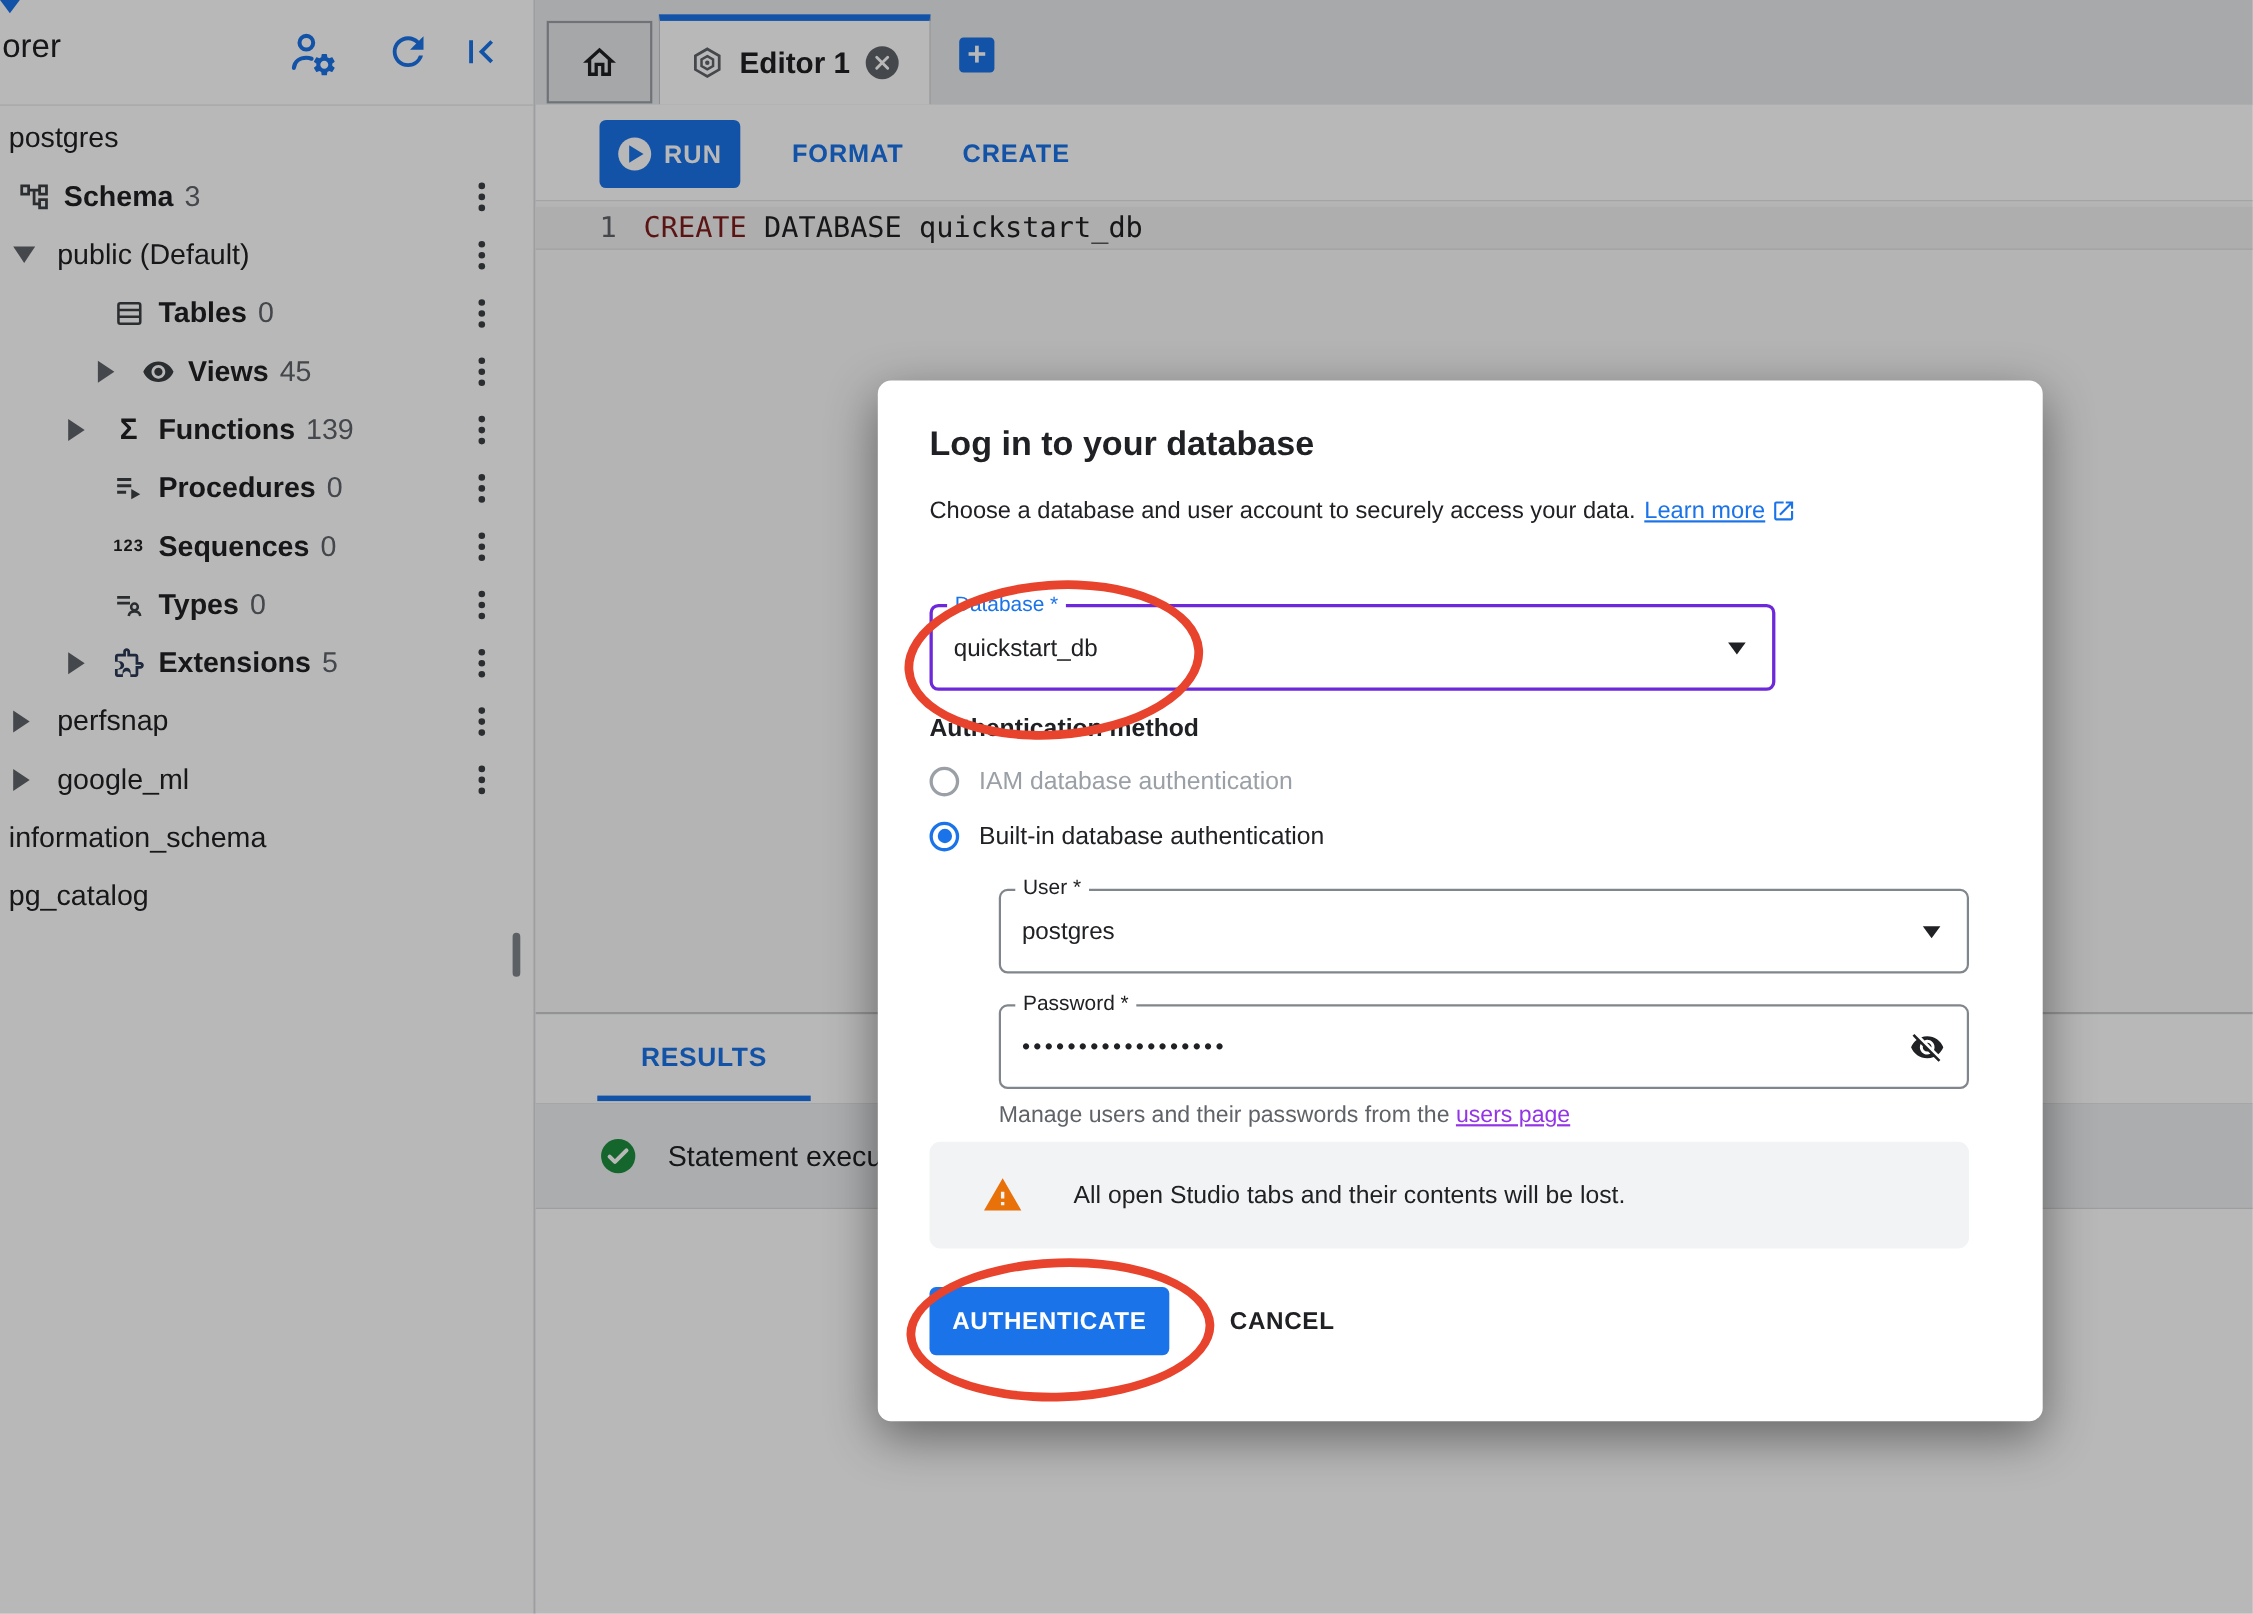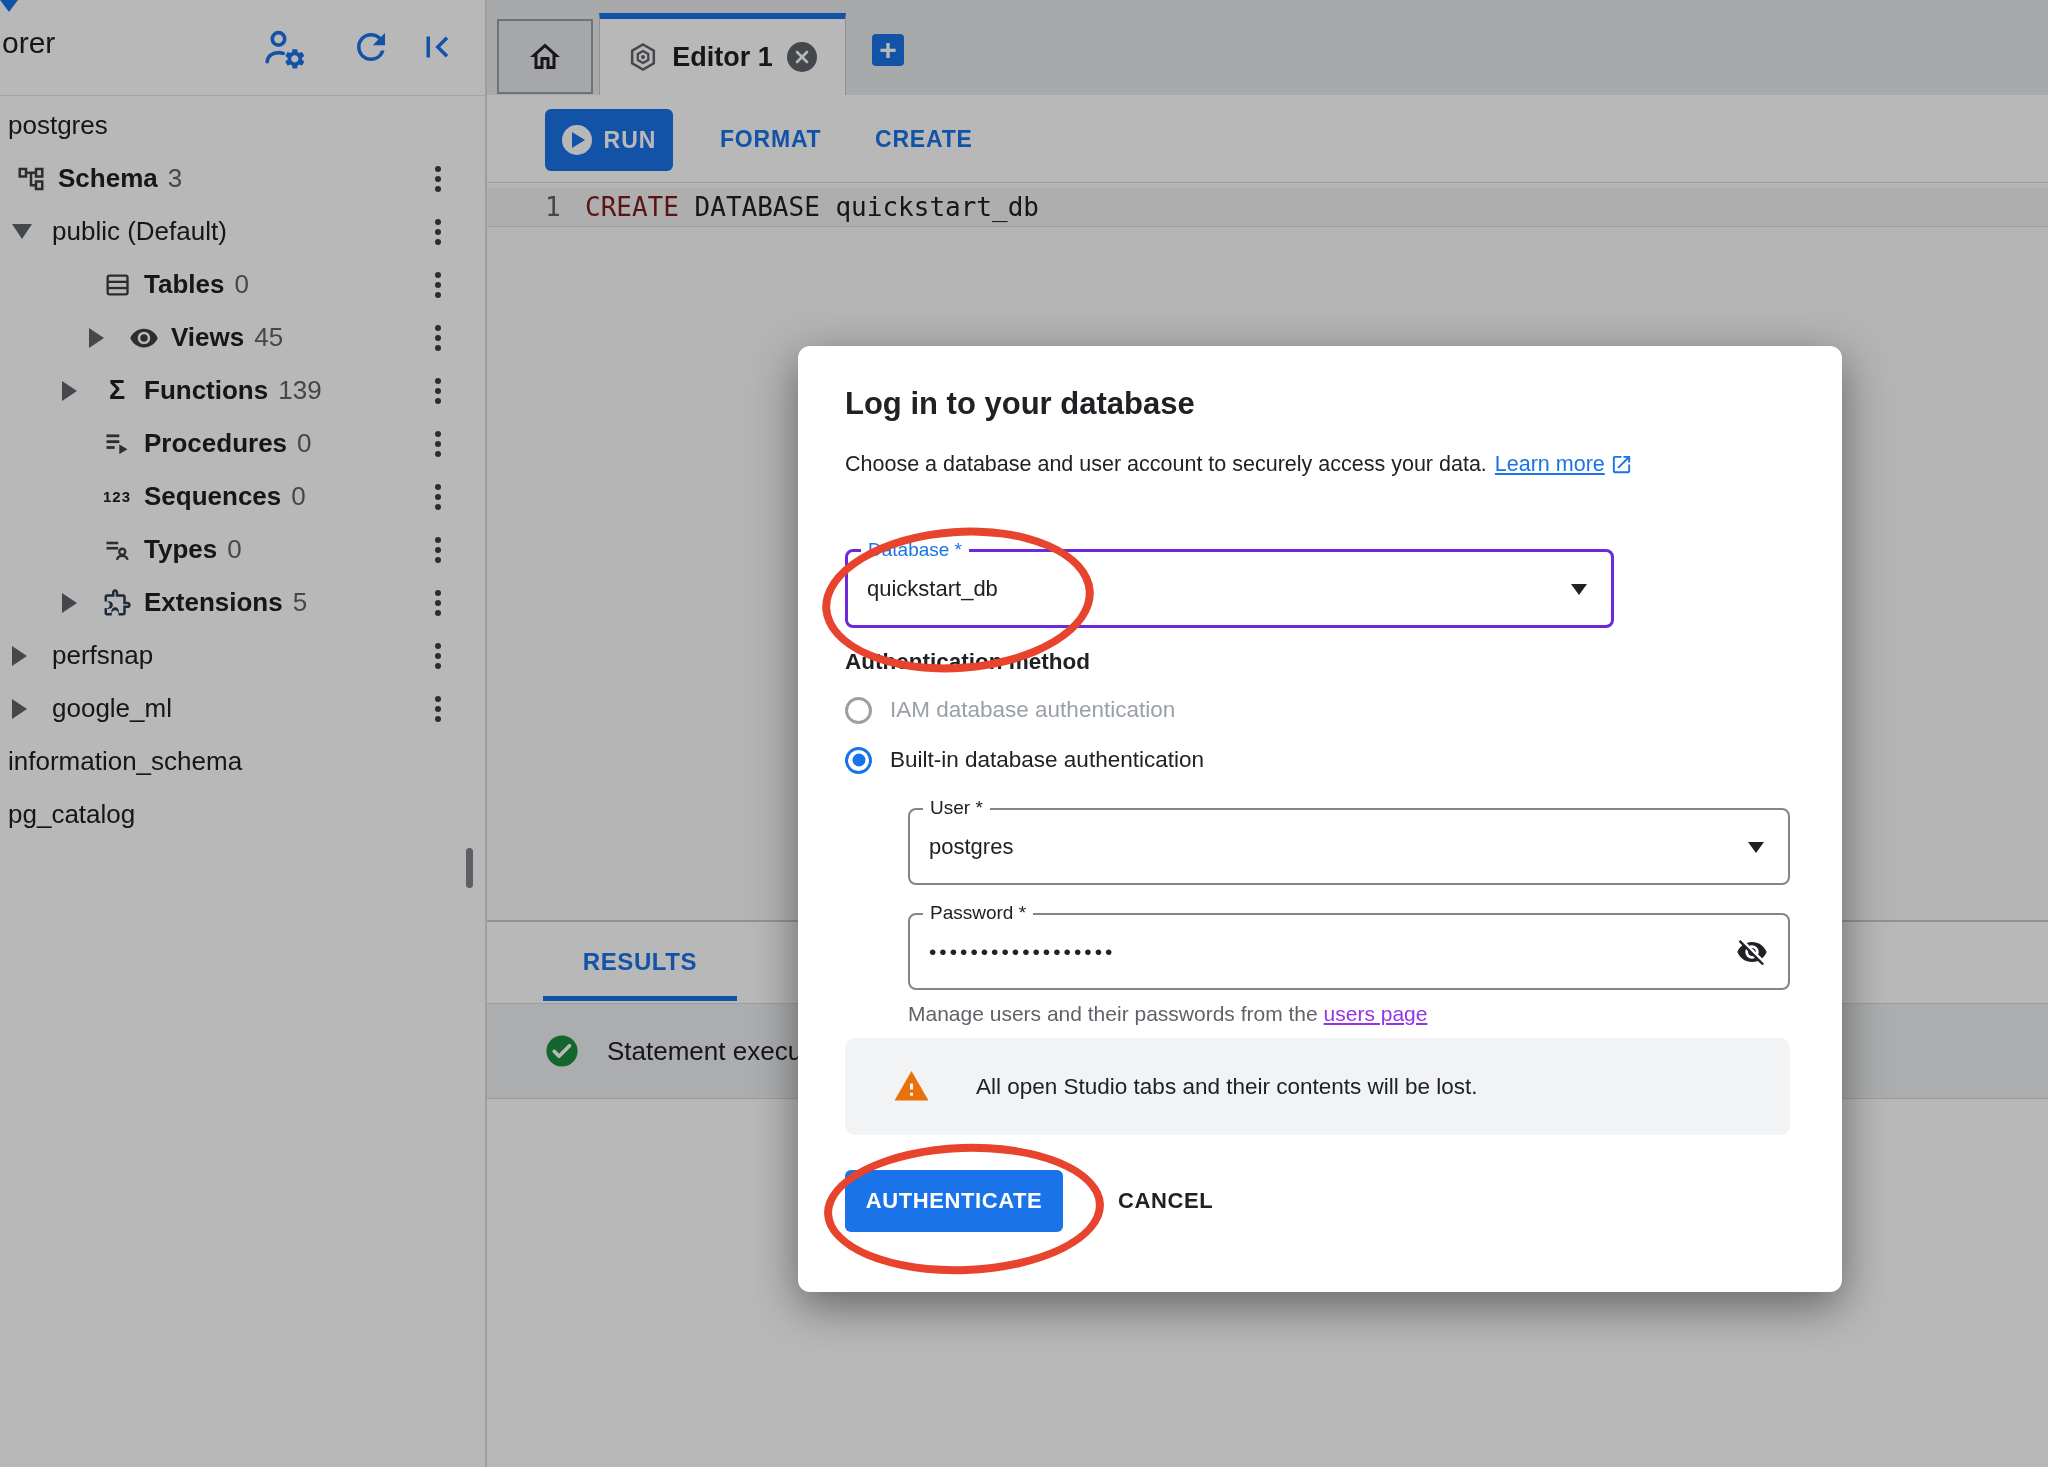--- a/index.html
+++ b/index.html
@@ -67,21 +67,21 @@
   #results-underline{position:absolute;left:56px;top:74px;width:194px;height:5px;background:#1a73e8;}
   #results-divider{position:absolute;left:0;top:81px;right:0;height:1px;background:#dadce0;}
   #result-row{position:absolute;left:0;top:82px;right:0;height:94px;background:#eef0f2;border-bottom:1px solid #d7d9db;
               display:flex;align-items:center;}
   #result-check{position:absolute;left:58px;width:34px;height:34px;}
   #result-msg{position:absolute;left:120px;font-size:26px;color:#202124;white-space:nowrap;}
 
   
   #backdrop{position:absolute;inset:0;background:rgba(0,0,0,0.28);z-index:10;}
   #dialog{position:absolute;left:798px;top:346px;width:1044px;height:946px;background:#fff;border-radius:12px;z-index:20;
-          box-shadow:0 14px 45px rgba(0,0,0,0.45);}
+          box-shadow:0 14px 45px rgba(0,0,0,0.45);padding-left:15px;}
   #dlg-title{position:absolute;left:47px;top:40px;font-size:31px;font-weight:bold;color:#202124;}
   #dlg-sub{position:absolute;left:47px;top:106px;font-size:21.5px;color:#202124;display:flex;align-items:center;white-space:nowrap;}
   #learn-more{color:#1a73e8;text-decoration:underline;margin-left:8px;}
   #ext-icon{margin-left:5px;width:23px;height:23px;}
 
   .field{position:absolute;box-sizing:border-box;background:#fff;}
   .fld-label{position:absolute;top:-13px;left:13px;background:#fff;padding:0 7px;font-size:19px;white-space:nowrap;}
   .fld-value{position:absolute;left:19px;top:50%;transform:translateY(-50%);font-size:22px;color:#202124;white-space:nowrap;}
   .fld-caret{position:absolute;right:24px;top:50%;margin-top:-5px;width:0;height:0;
              border-top:11px solid #202124;border-left:8px solid transparent;border-right:8px solid transparent;}

